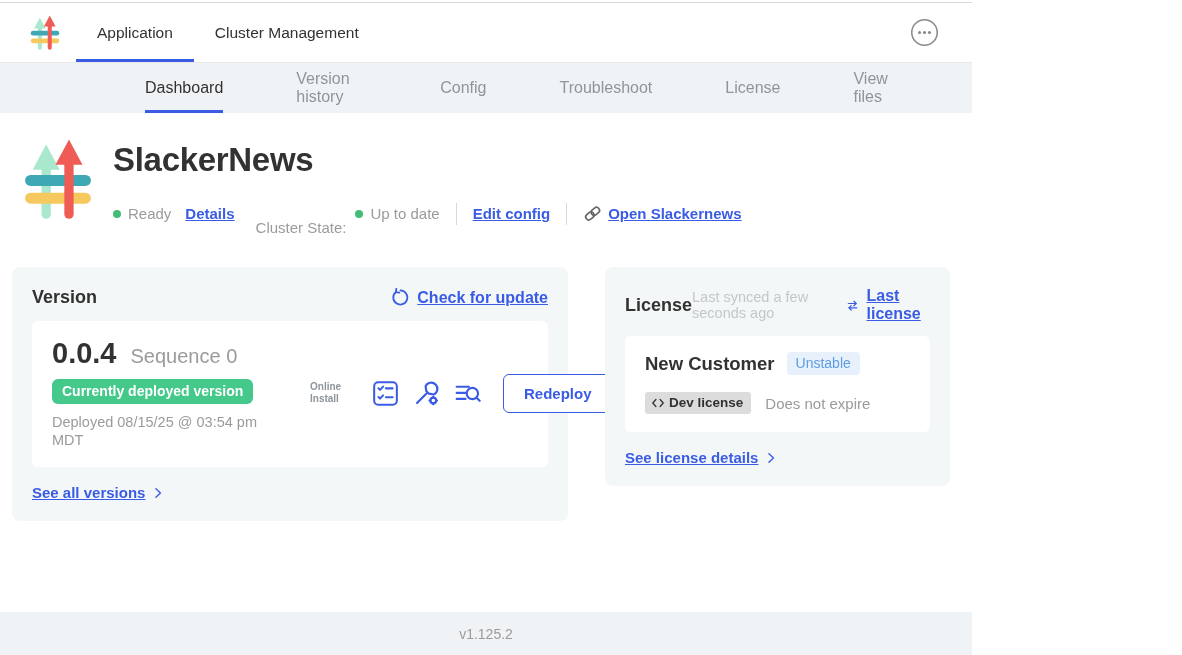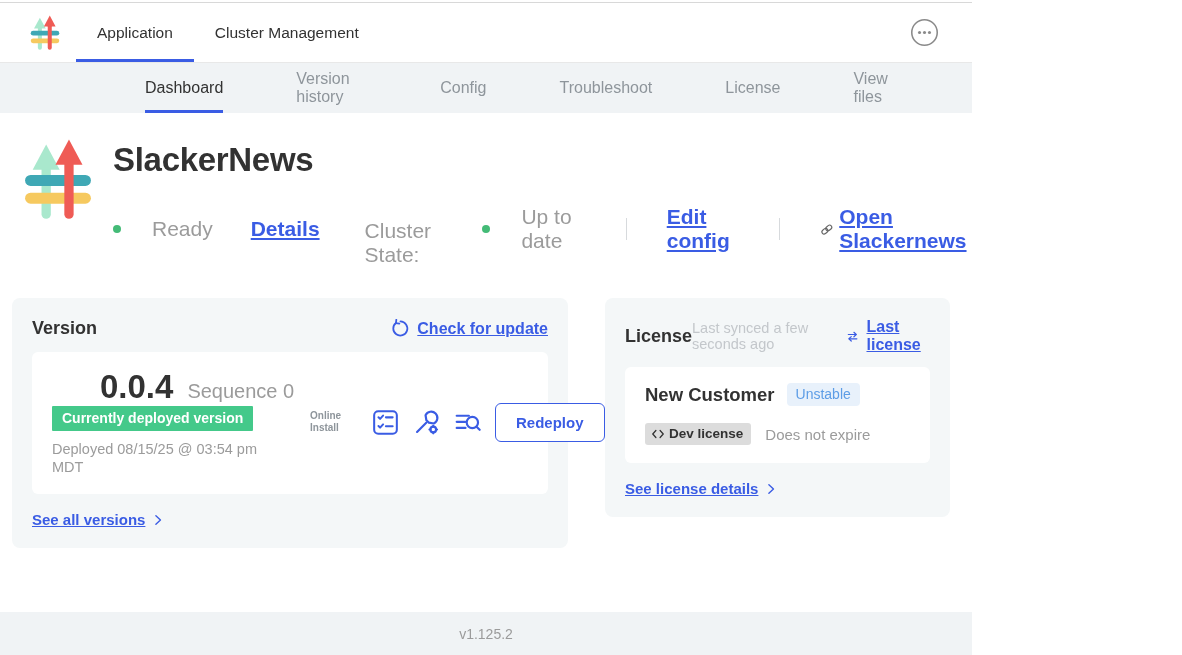--- a/index.html
+++ b/index.html
@@ -40,21 +40,21 @@
   .subnav-tab{ display:flex; align-items:center; font-size:16px; color:var(--gray2);
     cursor:pointer; border-bottom:3px solid transparent; border-top:3px solid transparent; margin-right:73px; }
   .subnav-tab.active{ color:var(--dark); border-bottom-color:var(--blue); }
 
   
   main{ flex:1; background:#fff; overflow:hidden; }
   .app-header{ display:flex; margin:22px 0 0 20px; }
   .app-logo svg{ width:76px; height:90px; }
   .app-head-right{ margin-left:17px; padding-top:6px; }
   .app-title{ font-size:33px; font-weight:800; letter-spacing:-0.3px; color:var(--dark); }
-  .status-row{ display:flex; align-items:center; margin-top:12px; font-size:21px; color:var(--gray);gap:24px; }
+  .status-row{ display:flex; align-items:center; margin-top:12px; font-size:15px; color:var(--gray); }
   .dot{ width:8px; height:8px; border-radius:50%; background:var(--green-dot); flex:none; }
   .status-row .dot{ margin-right:7px; }
   a.lnk{ color:var(--blue); font-weight:600; text-decoration:underline; cursor:pointer; }
   .status-row .details-lnk{ margin-left:14px; }
   .status-row .cluster-label{ margin-left:21px; margin-right:9px;margin-top:28px; }
   .status-row .vdiv{ width:1px; height:22px; background:#d7dadd; margin:0 16px; }
   .open-app{ display:flex; align-items:center; }
   .open-app svg{ width:19px; height:19px; margin-right:6px; color:#666; }
 
   
@@ -65,32 +65,32 @@
   .card-head .right{ margin-left:auto; display:flex; align-items:center; }
   .icon-blue{ color:var(--blue); }
   .card-head svg{ width:19px; height:19px; margin-right:7px; }
   .inner-card{ background:#fff; border-radius:6px; margin-top:13px; padding:16px 20px 18px; }
 
   
   .version-card{ width:556px; flex:none; }
   .version-inner{ display:flex; }
   .ver-left{ width:258px; flex:none; }
   .ver-num-row{ display:flex; align-items:baseline; }
-  .ver-num{ font-size:33px; font-weight:800; color:var(--dark);margin-left:48px; }
+  .ver-num{ font-size:29px; font-weight:800; color:var(--dark); }
   .ver-seq{ font-size:20px; color:var(--gray); margin-left:14px; }
-  .deployed-badge{ display:inline-block; background:var(--green-badge);
-    color:#fff; font-size:14px; font-weight:600; padding:4px 10px 5px; border-radius:1px; }
+  .deployed-badge{ display:inline-block; margin-top:9px; background:var(--green-badge);
+    color:#fff; font-size:14px; font-weight:600; padding:4px 10px 5px; border-radius:6px; }
   .deployed-at{ margin-top:9px; font-size:14.5px; color:var(--gray); font-weight:500;
     line-height:1.25; width:238px; }
   .ver-right{ display:flex; align-items:center; align-self:center; margin-left:auto; gap:14px; }
   .install-type{ font-size:10px; font-weight:700; color:var(--gray2); line-height:1.2; width:48px; }
   .vicon{ width:27px; height:27px; color:var(--blue); cursor:pointer; flex:none; }
   .btn-outline{ background:#fff; border:1.5px solid var(--blue); color:var(--blue);
     border-radius:6px; font-size:15px; font-weight:700; padding:10px 20px; cursor:pointer;
-    font-family:inherit; }
+    font-family:inherit;margin-left:8px; }
   .see-row{ display:flex; align-items:center; margin-top:17px; font-size:15px; }
   .see-row svg{ width:14px; height:14px; margin-left:6px; color:var(--blue); }
 
   
   .license-card{ flex:1; }
   .last-synced{ font-size:14.5px; color:var(--faint); margin-right:14px; }
   .cust-row{ display:flex; align-items:center; }
   .cust-name{ font-size:18.5px; font-weight:700; color:var(--dark); }
   .channel-badge{ margin-left:12px; background:#e8f1fb; color:#5d9de6; font-size:14px;
     padding:3px 9px 4px; border-radius:4px; }

